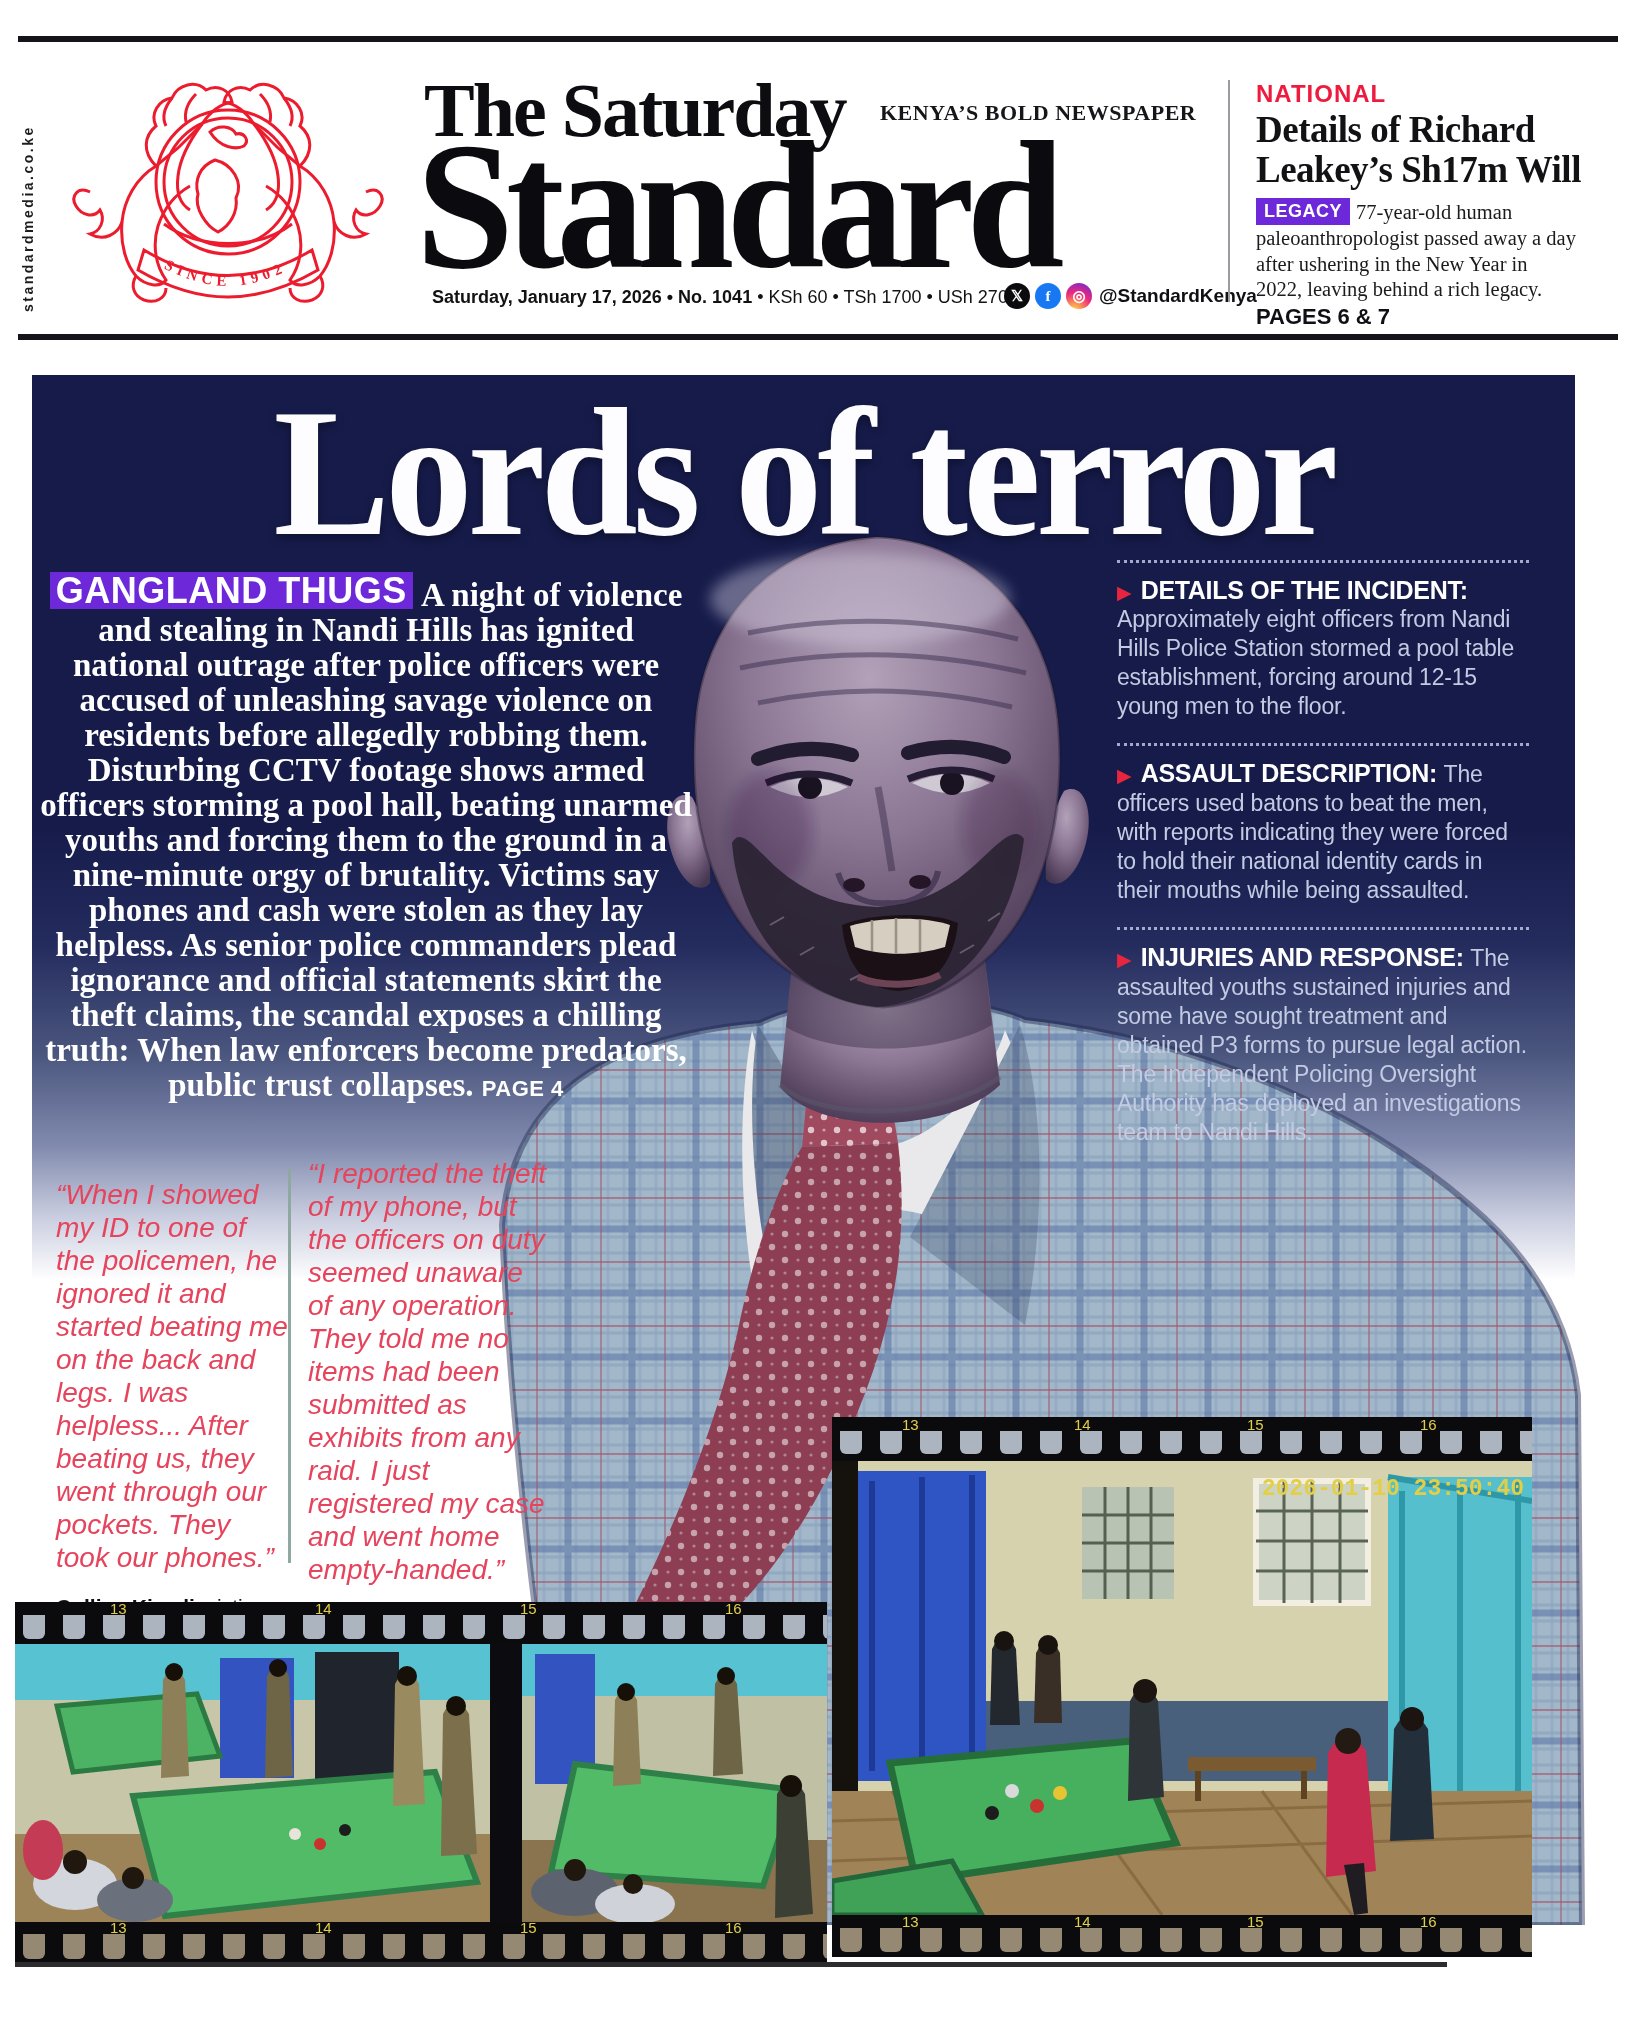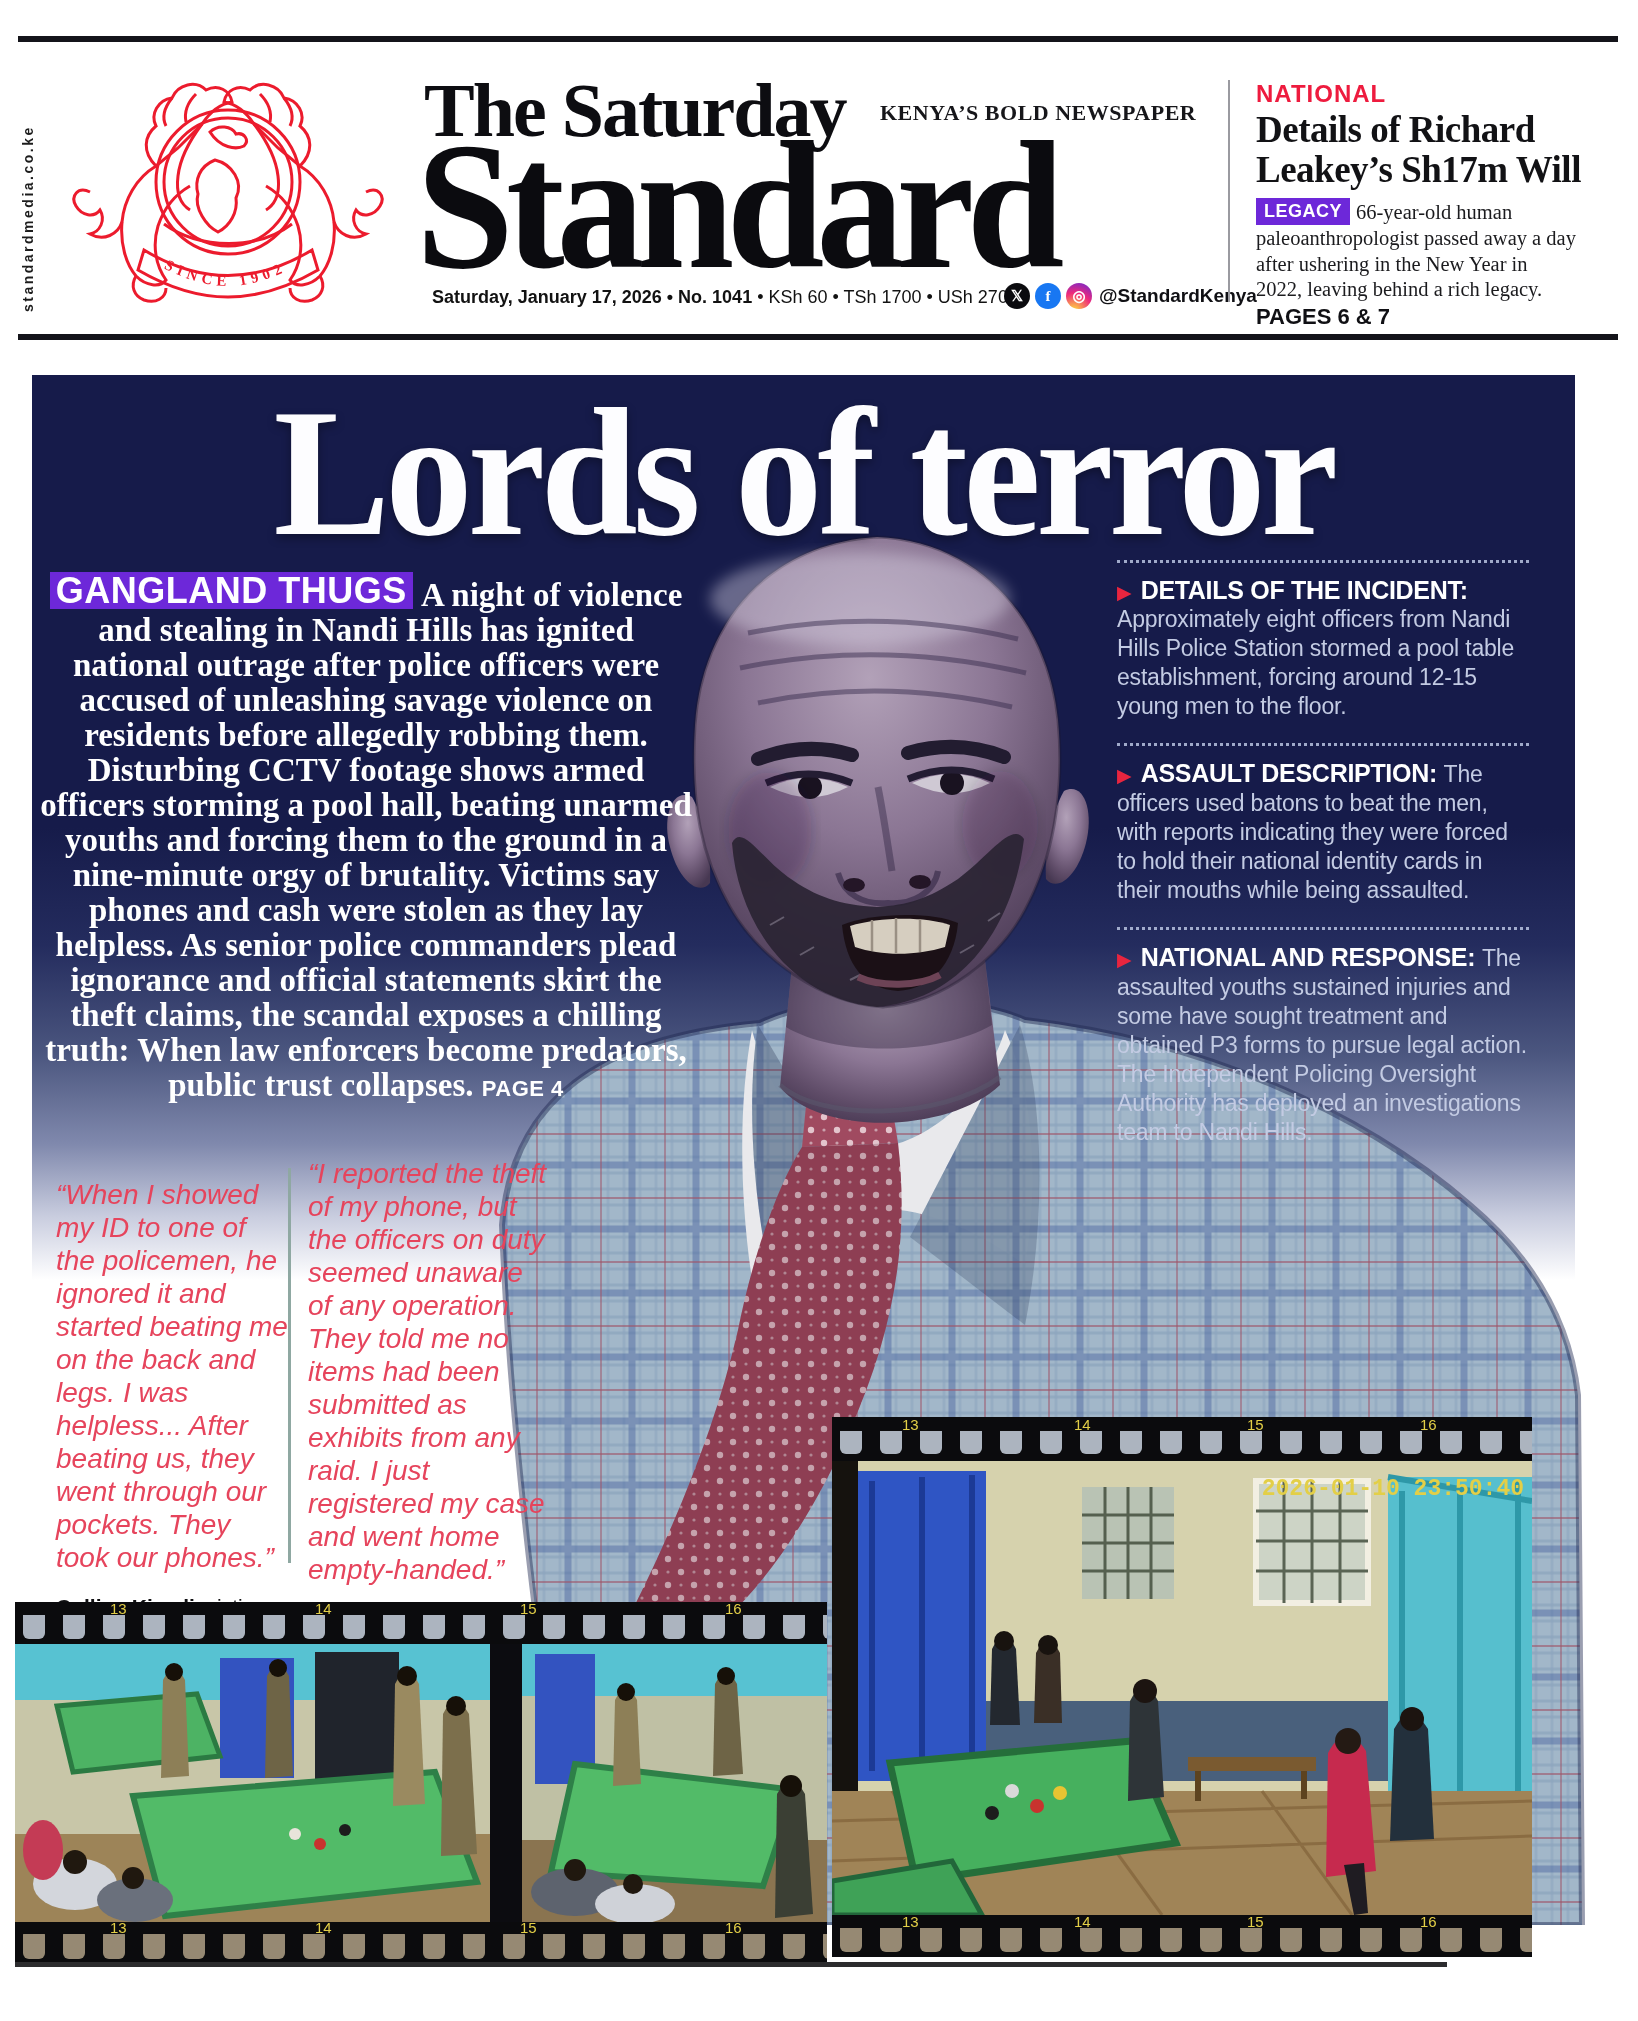--- a/index.html
+++ b/index.html
@@ -157,21 +157,21 @@
     <span class="sicon" style="background:#1877f2;font-family:'Liberation Serif',serif;">f</span>
     <span class="sicon" style="background:radial-gradient(circle at 30% 110%,#fdc545 10%,#ee2a7b 55%,#6228d7 100%);">◎</span>
     <span class="handle">@StandardKenya</span>
   </div>
 
   <div class="abs vdiv"></div>
 
   <div class="abs kicker">NATIONAL</div>
   <div class="abs teaser-h">Details of Richard Leakey’s Sh17m Will</div>
   <div class="abs teaser-b">
-    <span class="tag-red">LEGACY</span><span>66-year-old human paleoanthro­pologist passed away a day after ushering in the New Year in 2022, leaving behind a rich legacy. </span><span class="pages-ref">PAGES 6 &amp; 7</span>
+    <span class="tag-red">LEGACY</span><span>77-year-old human paleoanthro­pologist passed away a day after ushering in the New Year in 2022, leaving behind a rich legacy. </span><span class="pages-ref">PAGES 6 &amp; 7</span>
   </div>
 
   <div class="abs rule" style="left:18px;top:334px;width:1600px;height:6px;"></div>
 
   <div class="abs hero"></div>
 
   <svg class="abs" style="left:440px;top:525px;z-index:1;" width="1150" height="1400" viewBox="0 0 1150 1400">
 
     <path d="M62 700 C72 575 160 512 320 498 C380 468 520 466 585 495 C760 515 920 585 1030 680 C1095 735 1130 800 1138 870 L1142 1400 L140 1400 C100 1150 70 900 62 700 Z" fill="url(#tweed)"></path>
     <path d="M62 700 C72 575 160 512 320 498 C380 468 520 466 585 495 C760 515 920 585 1030 680 C1095 735 1130 800 1138 870 L1142 1400 L140 1400 C100 1150 70 900 62 700 Z" fill="none" stroke="rgba(30,40,80,.45)" stroke-width="6"></path>
@@ -241,21 +241,21 @@
   </div>
 
   <div class="abs facts">
     <div class="fact">
       <span class="bullet">▶</span><span class="fact-t">DETAILS OF THE INCIDENT: </span><span class="fact-b">Approximately eight officers from Nandi Hills Police Station stormed a pool table establishment, forcing around 12-15 young men to the floor.</span>
     </div>
     <div class="fact">
       <span class="bullet">▶</span><span class="fact-t">ASSAULT DESCRIPTION: </span><span class="fact-b">The officers used batons to beat the men, with reports indicating they were forced to hold their national identity cards in their mouths while being assaulted.</span>
     </div>
     <div class="fact">
-      <span class="bullet">▶</span><span class="fact-t">NATIONAL AND RESPONSE: </span><span class="fact-b">The assaulted youths sustained injuries and some have sought treatment and obtained P3 forms to pursue legal action. The Independent Policing Oversight Authority has deployed an investigations team to Nandi Hills.</span>
+      <span class="bullet">▶</span><span class="fact-t">INJURIES AND RESPONSE: </span><span class="fact-b">The assaulted youths sustained injuries and some have sought treatment and obtained P3 forms to pursue legal action. The Independent Policing Oversight Authority has deployed an investigations team to Nandi Hills.</span>
     </div>
   </div>
 
   <div class="abs quote q1">
     <span>“When I showed my ID to one of the policemen, he ignored it and started beating me on the back and legs. I was helpless... After beating us, they went through our pockets. They took our phones.”</span>
     <div class="qcap">
       <b>Collins Kimeli,</b><span> victim</span>
     </div>
   </div>
   <div class="abs qdiv"></div>

